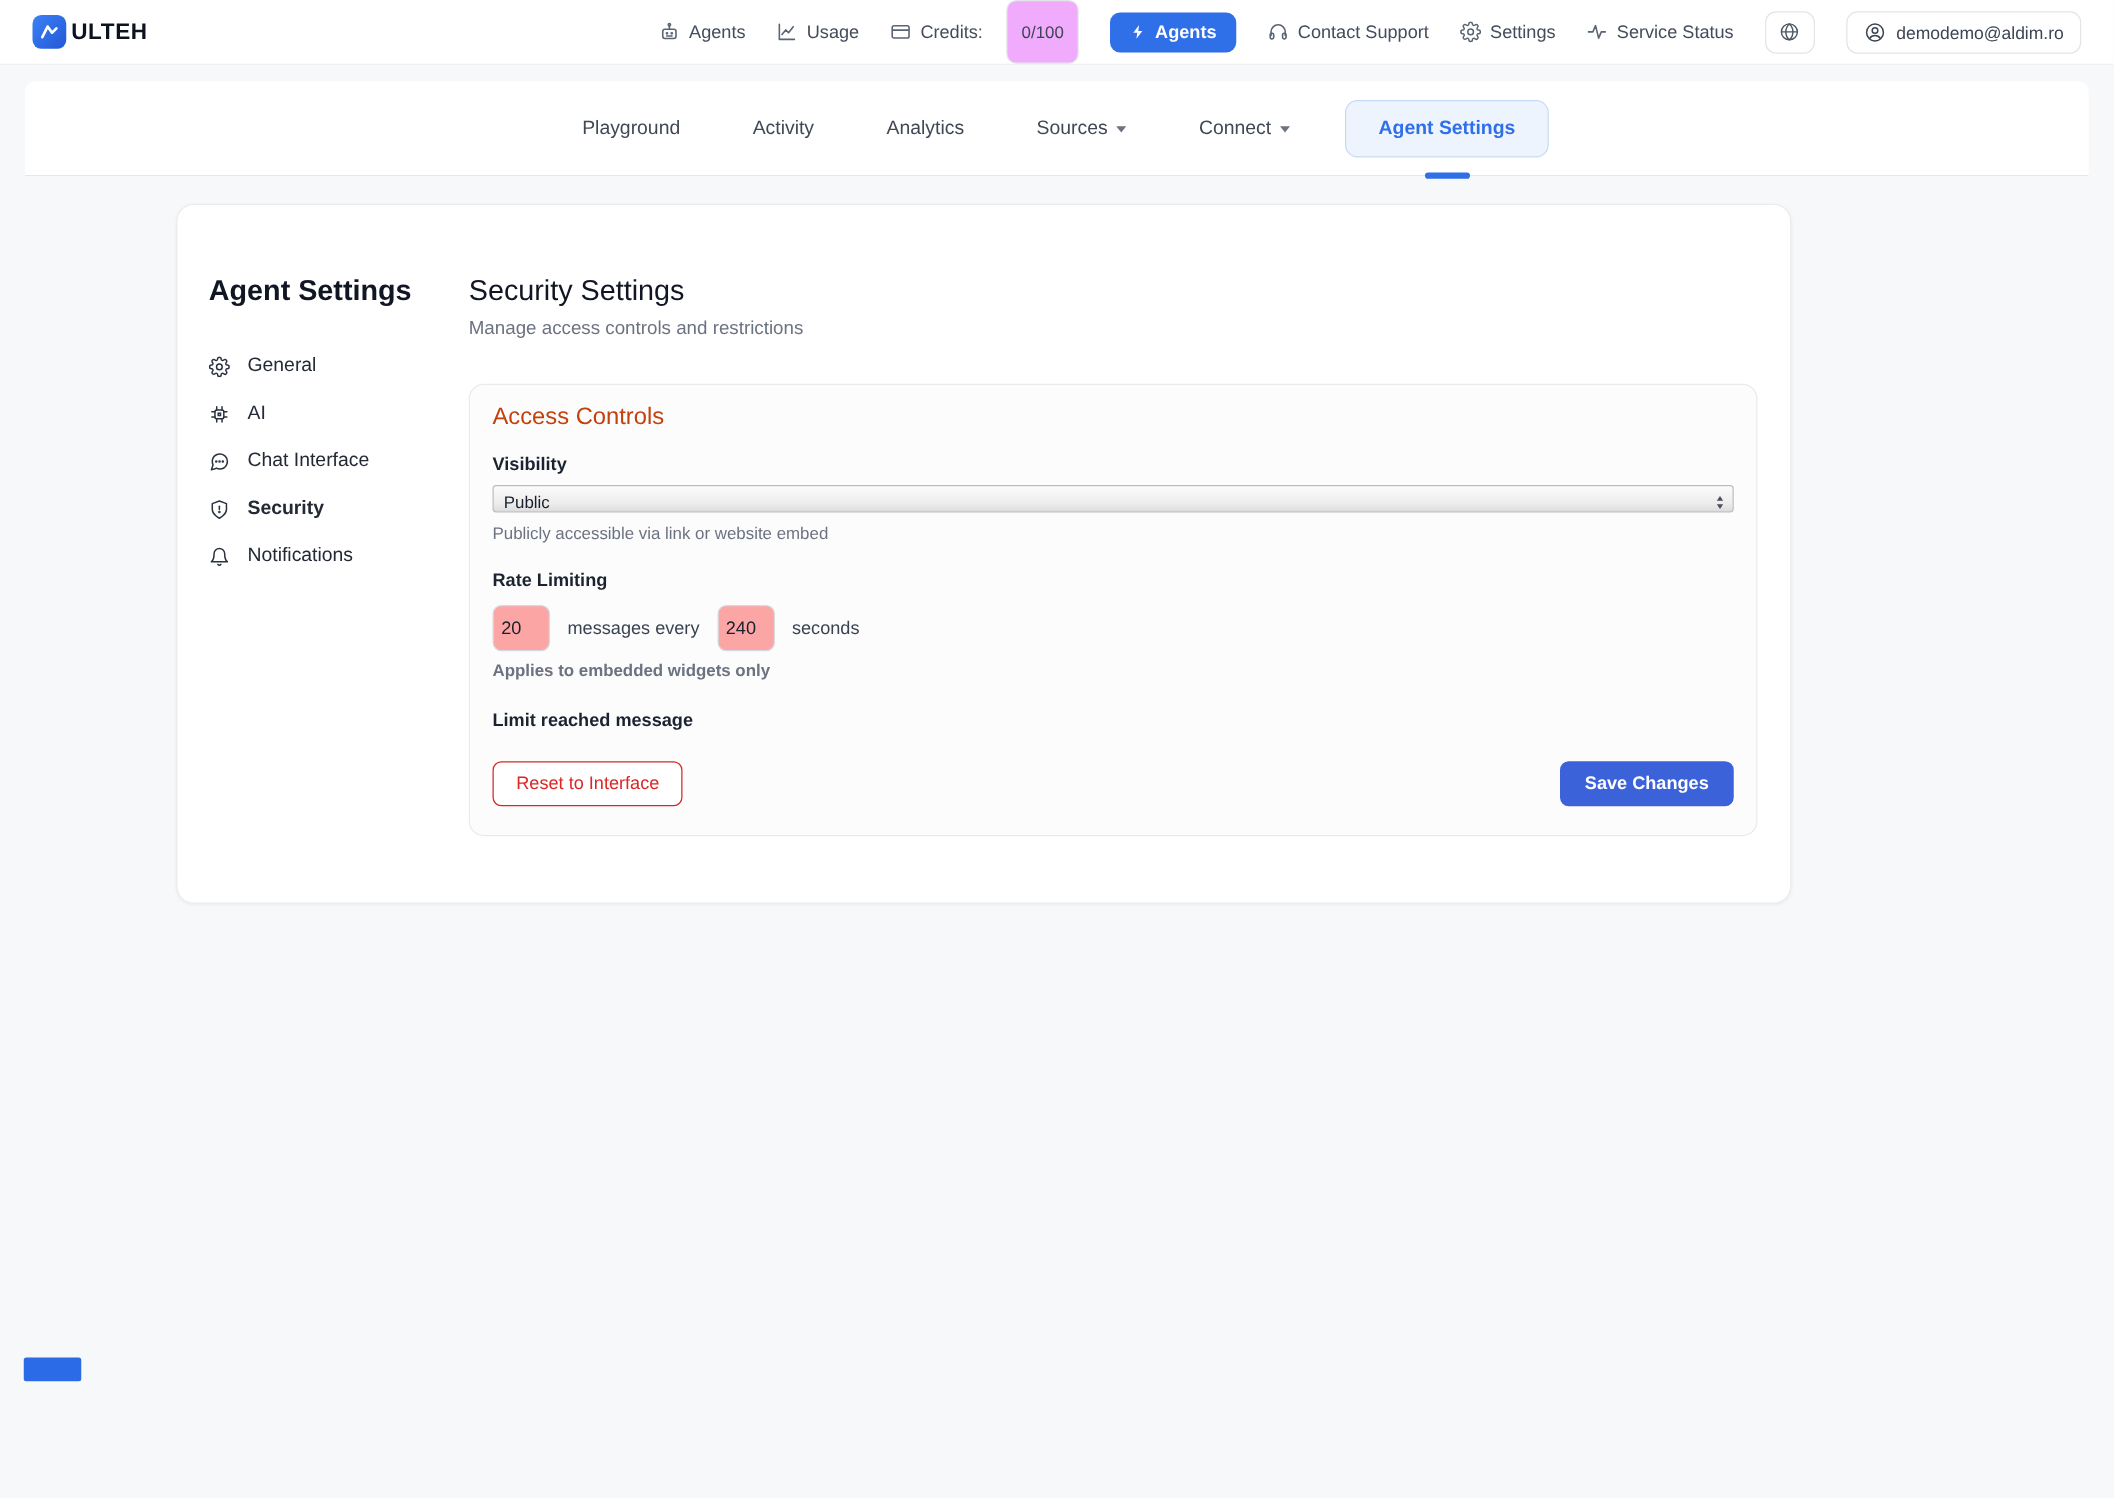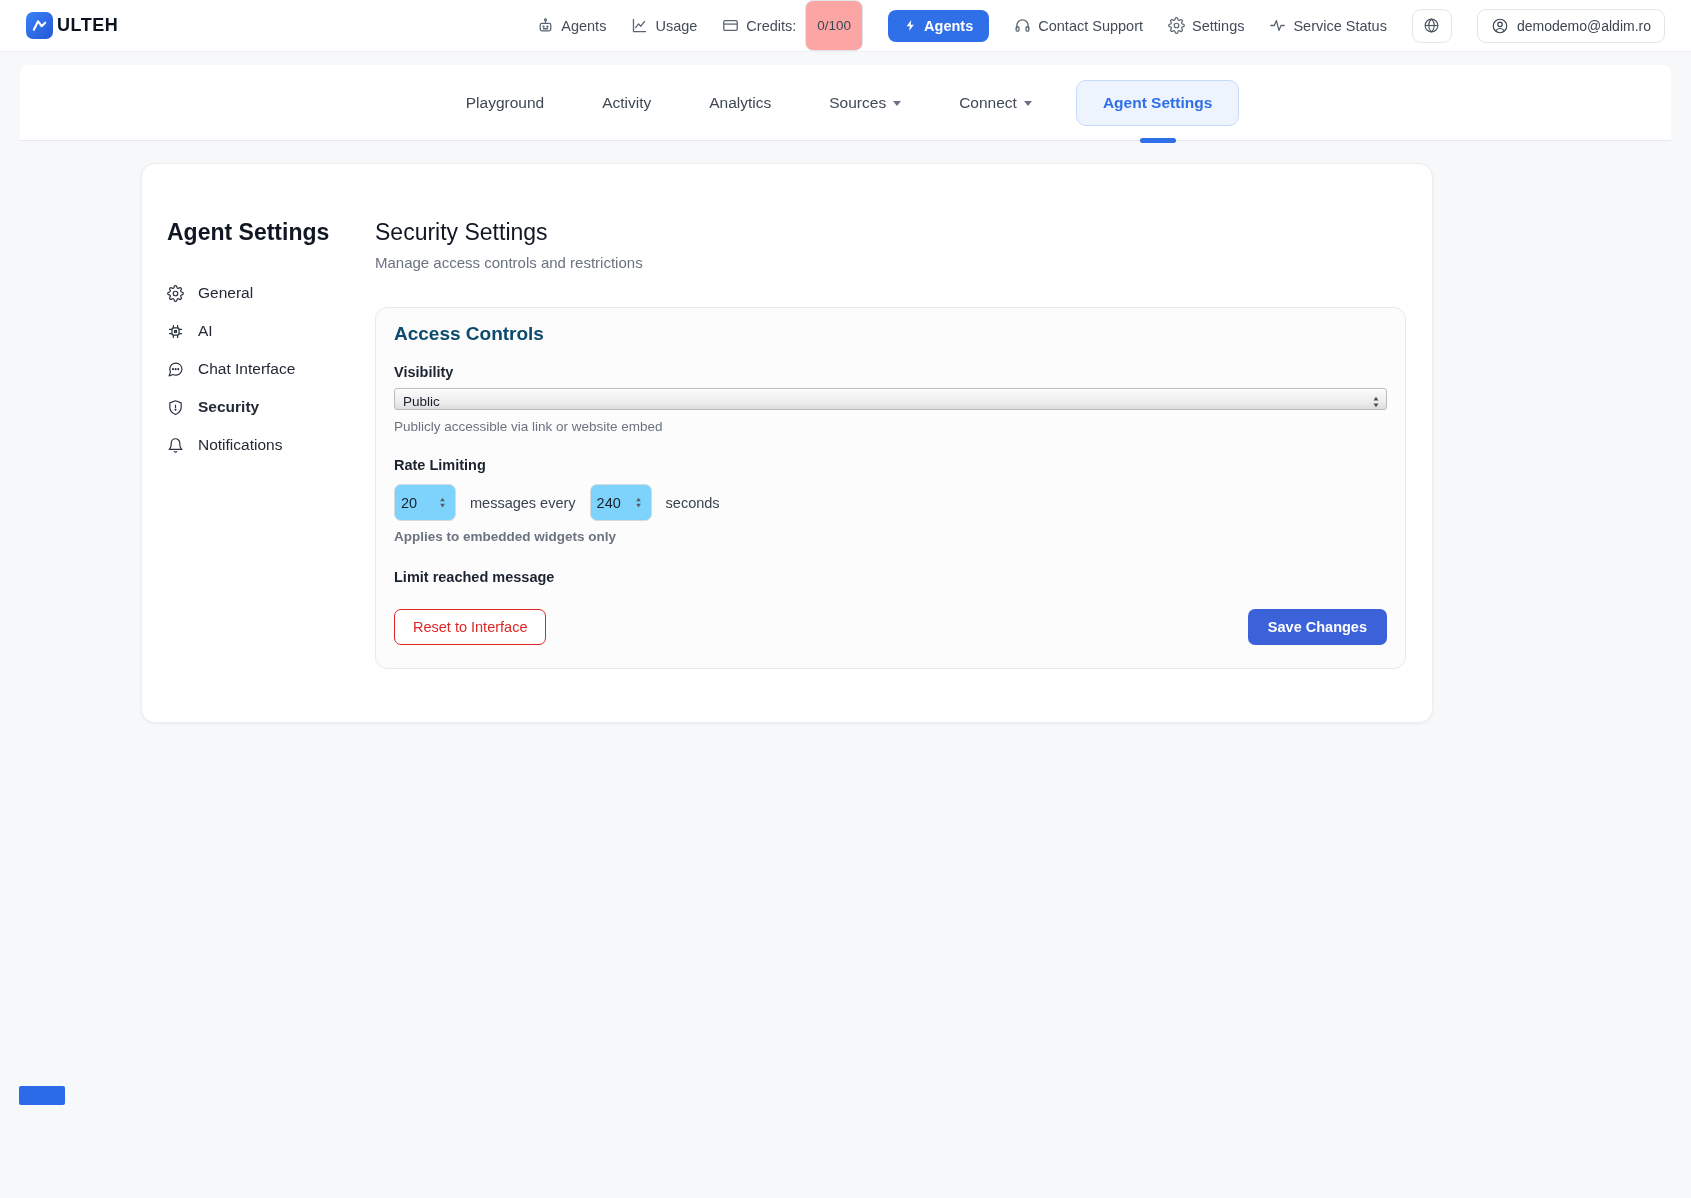--- a/index.html
+++ b/index.html
@@ -26,22 +26,22 @@
     display:flex; align-items:center; justify-content:center;
   }
   .brand-name { font-size:18px; font-weight:bold; letter-spacing:.5px; color:#0b1220; }
   .nav-right { display:flex; align-items:center; gap:25px; }
   .nav-item {
     display:flex; align-items:center; gap:7px;
     font-size:14.5px; color:#424c5b; cursor:pointer; white-space:nowrap;
   }
   .nav-item svg { color:#5a6473; }
   .credits-badge {
-    margin-left:2px; padding:17px 11px; font-size:13.5px; color:#3c4553;
-    background:#fca5a5; border:1px solid #e2e5e9; border-radius:8px;
+    margin-left:12px; padding:17px 11px; font-size:13.5px; color:#3c4553;
+    background:#f0abfc; border:1px solid #e2e5e9; border-radius:8px;
   }
   .upgrade-btn {
     display:flex; align-items:center; gap:7px;
     background:#2f6fe8; color:#fff; border:none; border-radius:8px;
     padding:8px 16px; font-size:14.5px; font-weight:bold; cursor:pointer;
     font-family:inherit;
   }
   .icon-btn {
     width:40px; height:34px; border:1px solid #e3e5e9; border-radius:9px;
     background:#fff; display:flex; align-items:center; justify-content:center;
@@ -96,40 +96,40 @@
   .snav-item.active { font-weight:bold; }
 
   .content-col { flex:1; min-width:0; }
   .content-title { font-size:23px; font-weight:normal; color:#101623; }
   .content-sub { margin-top:8px; font-size:15px; color:#6b7280; }
 
   .inner-card {
     margin-top:36px; background:#fcfcfd; border:1px solid #e8eaee;
     border-radius:12px; padding:15px 18px 23px;
   }
-  .inner-title { font-size:19px; font-weight:bold; color:#0c4a6e; }
+  .inner-title { font-size:19px; font-weight:normal; color:#c2410c; }
   .field-label { font-size:14.5px; font-weight:bold; color:#1b2330; }
   .help-text { font-size:13.5px; color:#6b7280; }
 
   .lbl-visibility { margin-top:19px; }
   .select {
     margin-top:8px; height:22px; width:100%;
     background:linear-gradient(180deg,#fbfbfb 0%,#ececec 70%,#dcdcdc 100%);
     border:1px solid #b9bdc2; border-radius:3px;
     display:flex; align-items:flex-end; justify-content:space-between;
     padding:0 5px 0 8px; font-size:13.5px; color:#18202c; cursor:pointer;
     box-shadow:inset 0 1px 0 rgba(255,255,255,.7);
   }
   .select .arrows { color:#4a4f55; }
   .help-visibility { margin-top:9px; }
 
   .lbl-rate { margin-top:23px; }
   .rate-row { margin-top:11px; display:flex; align-items:center; gap:14px; }
   .num-input {
-    width:62px; height:37px; background:#7dd3fc; border:1px solid #d6d9de;
+    width:46px; height:37px; background:#fca5a5; border:1px solid #d6d9de;
     border-radius:7px; display:flex; align-items:center;
     justify-content:space-between; padding:0 8px 0 6px; cursor:text;
   }
   .num-input input {
     width:32px; border:none; background:transparent; font-size:14.5px;
     color:#18202c; font-family:inherit; outline:none;
   }
   .num-input .spin { color:#555c66; cursor:pointer; }
   .rate-text { font-size:14.5px; color:#3a4351; }
   .help-rate { margin-top:8px;font-weight:bold; }

